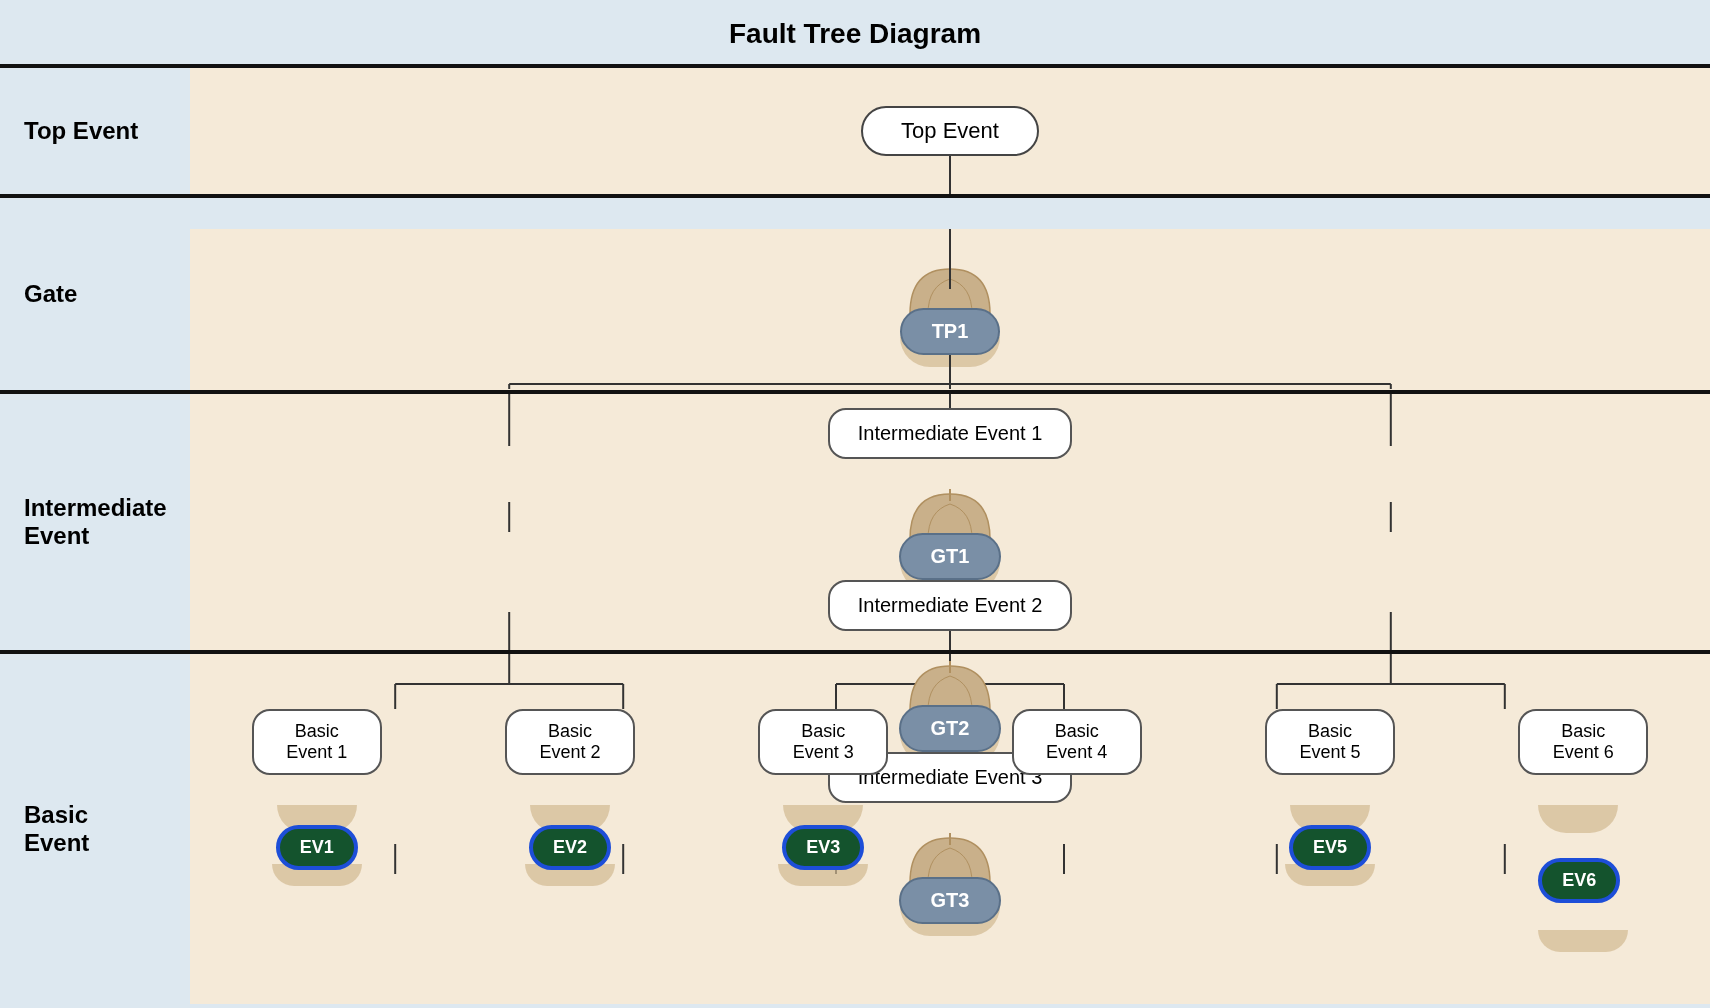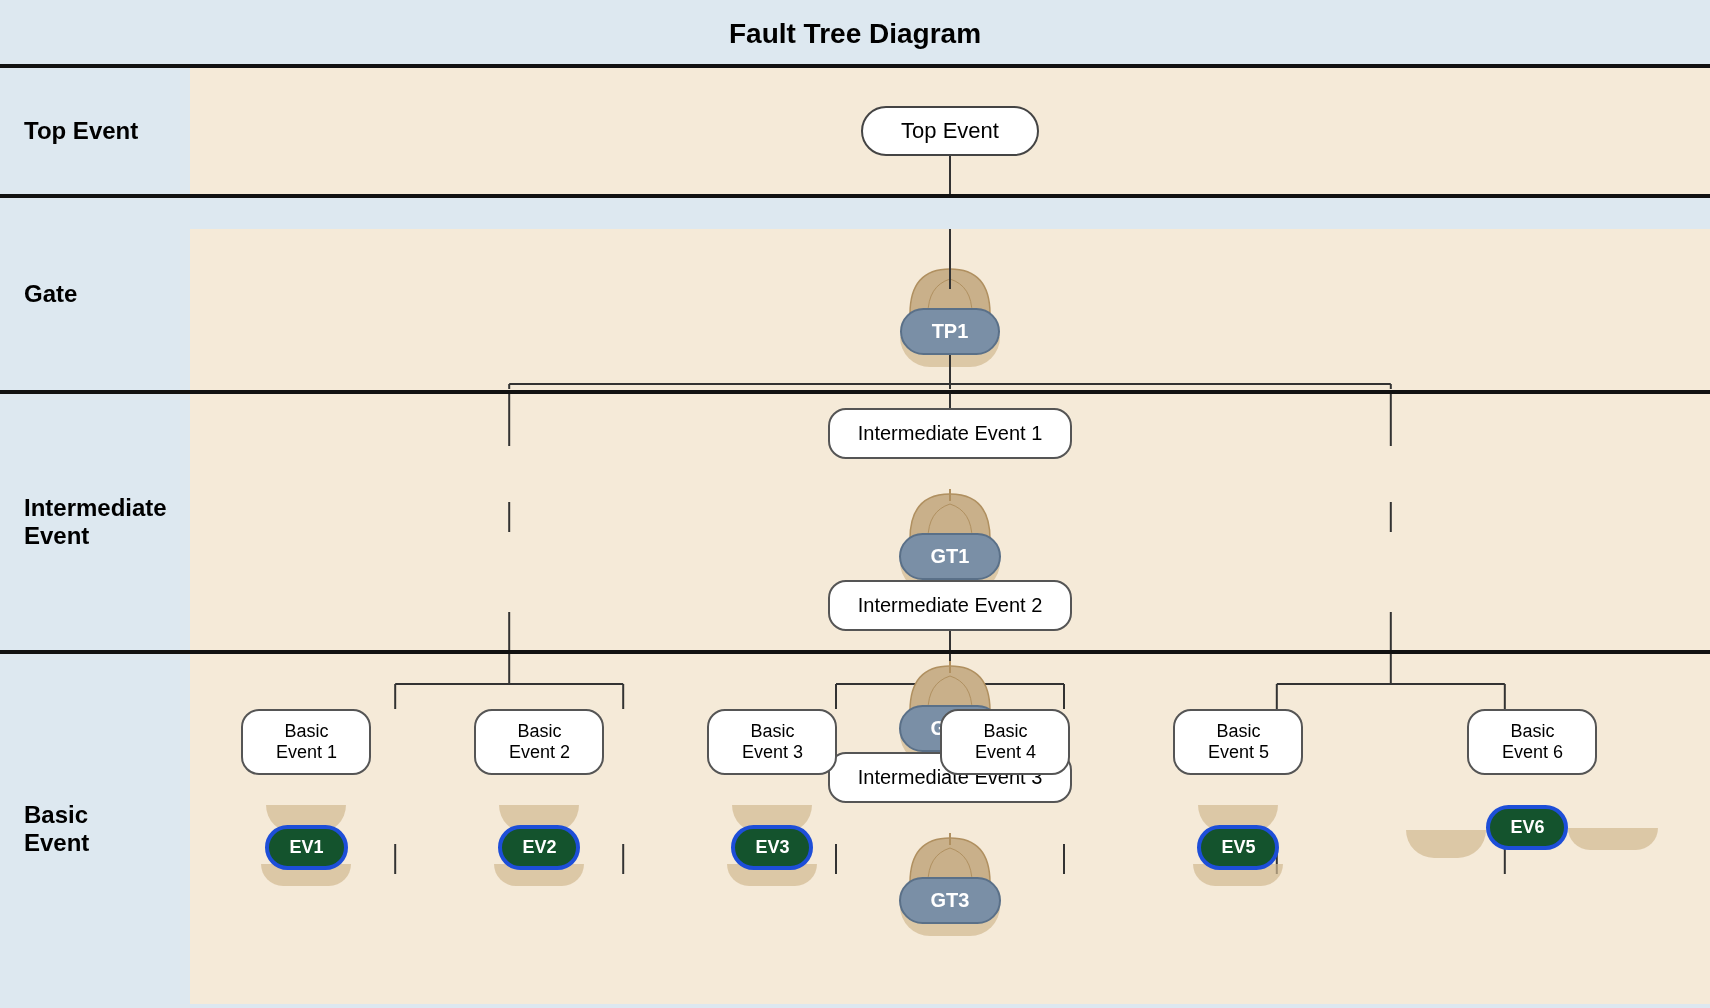--- a/index.html
+++ b/index.html
@@ -429,21 +429,21 @@
             <div class="event-pill">EV5</div>
             <div style="width:90px; height:22px; background:rgba(210,185,145,0.7); border-radius:0 0 50px 50px; margin-top:-6px;"></div>
           </div>
         </div>
 
         <div class="basic-group" style="align-items:center;">
           <div class="basic-event-box">
             <span>Basic<br>Event 6</span>
           </div>
           <div style="height:30px;"></div>
-          <div style="position:relative; display:flex; flex-direction:row; align-items:flex-end;">
+          <div style="position:relative; display:flex; flex-direction:column; align-items:flex-start;gap:33px;">
             <div style="width:80px; height:28px; background:rgba(210,185,145,0.7); border-radius:0 0 50px 50px; margin-bottom:-8px;"></div>
             <div class="event-pill">EV6</div>
             <div style="width:90px; height:22px; background:rgba(210,185,145,0.7); border-radius:0 0 50px 50px; margin-top:-6px;"></div>
           </div>
         </div>
 
       </div>
     </div>
   </div>
 

